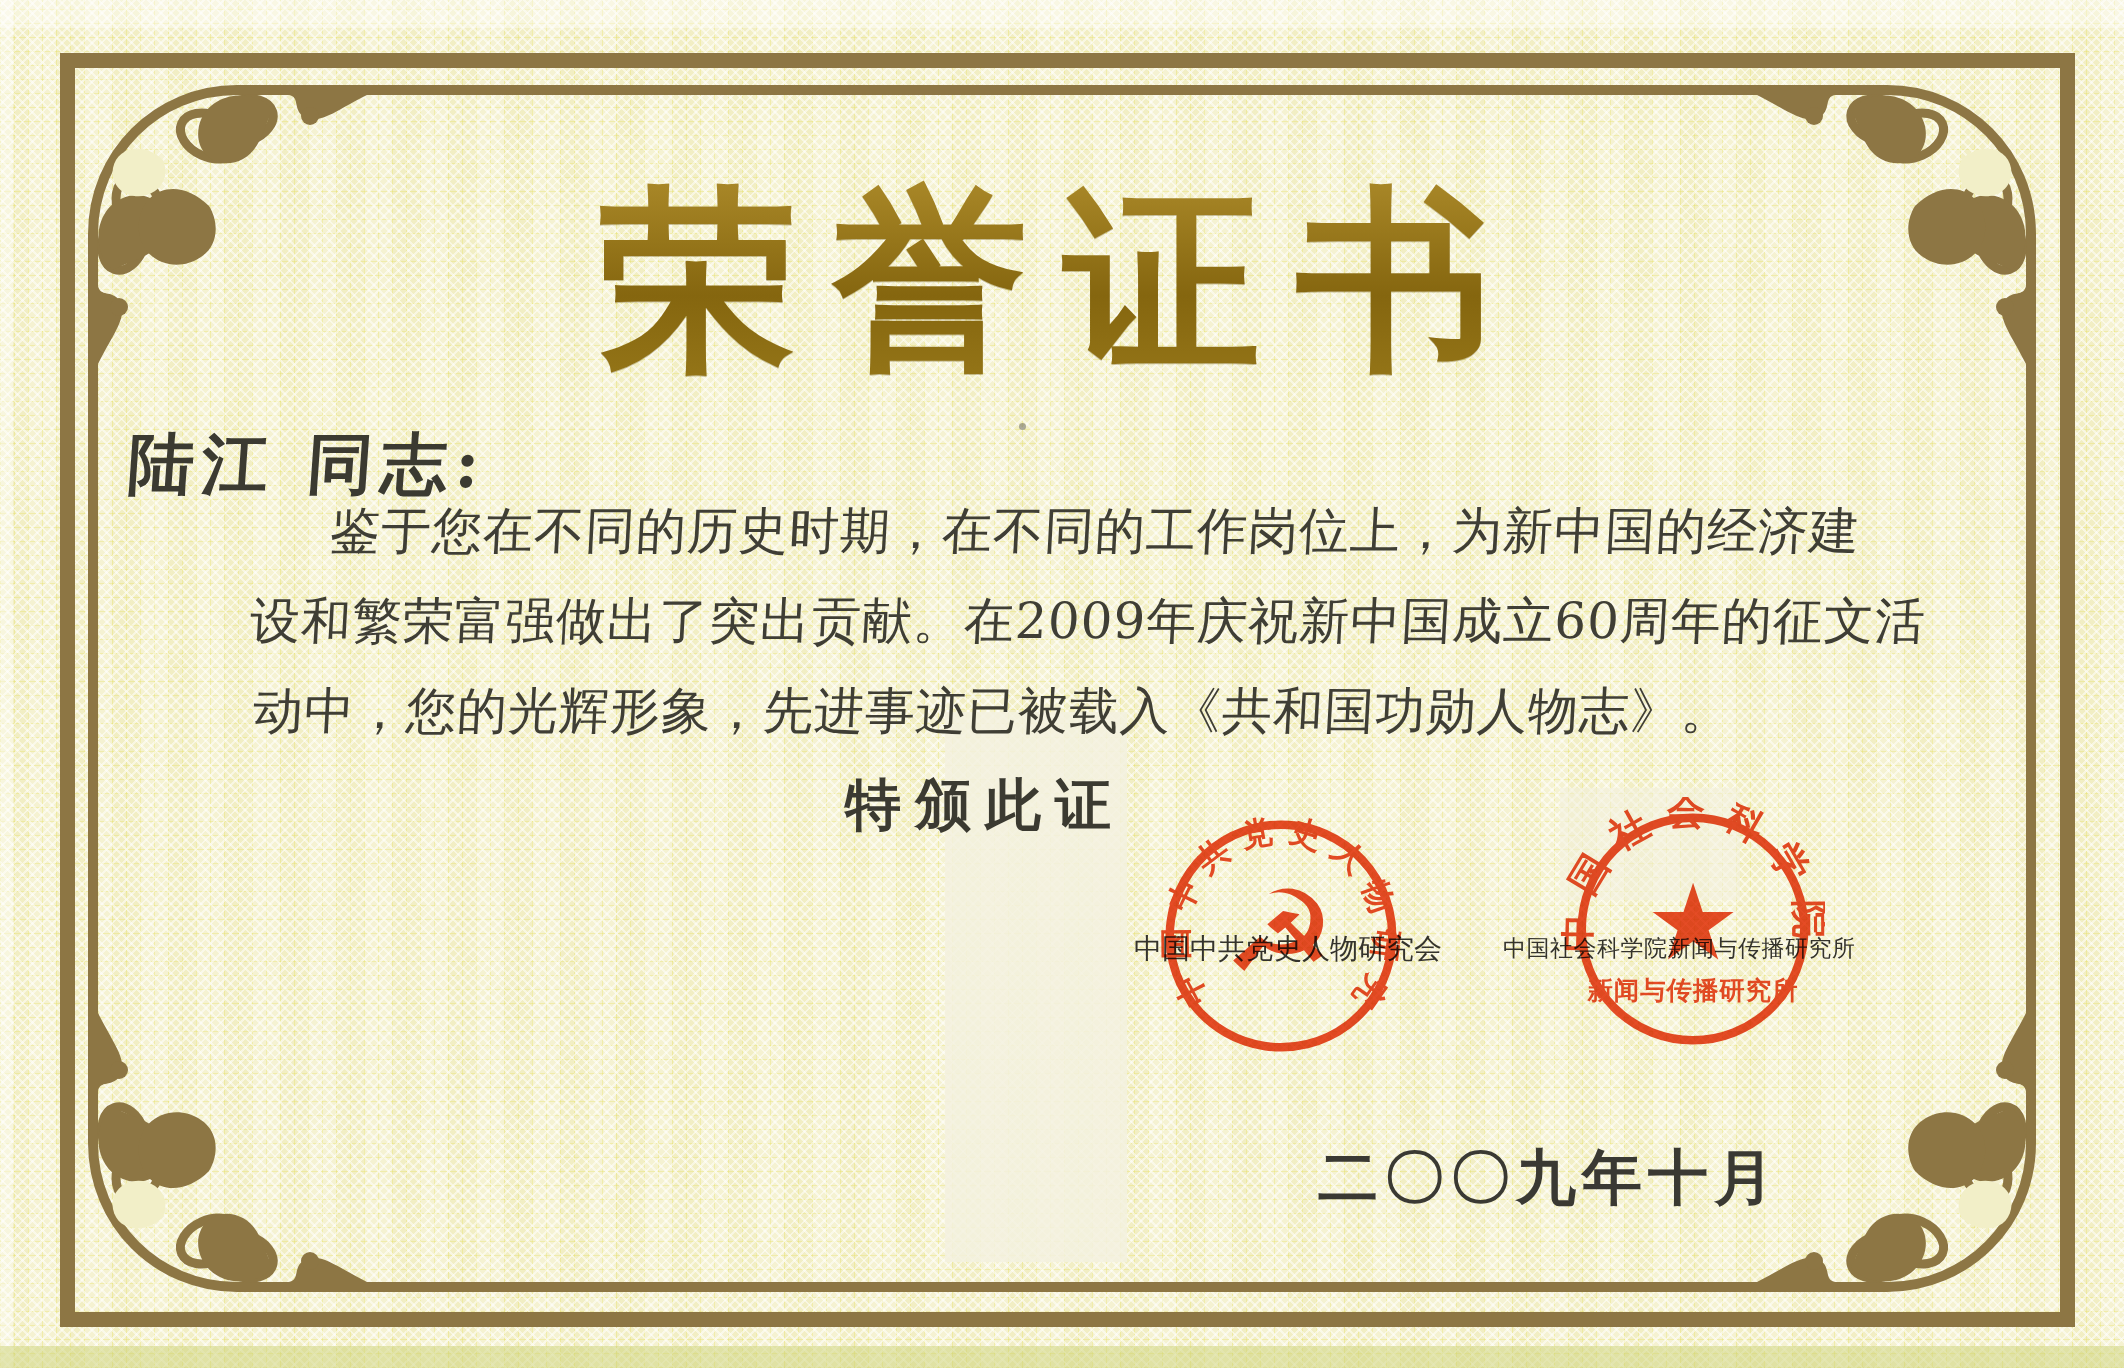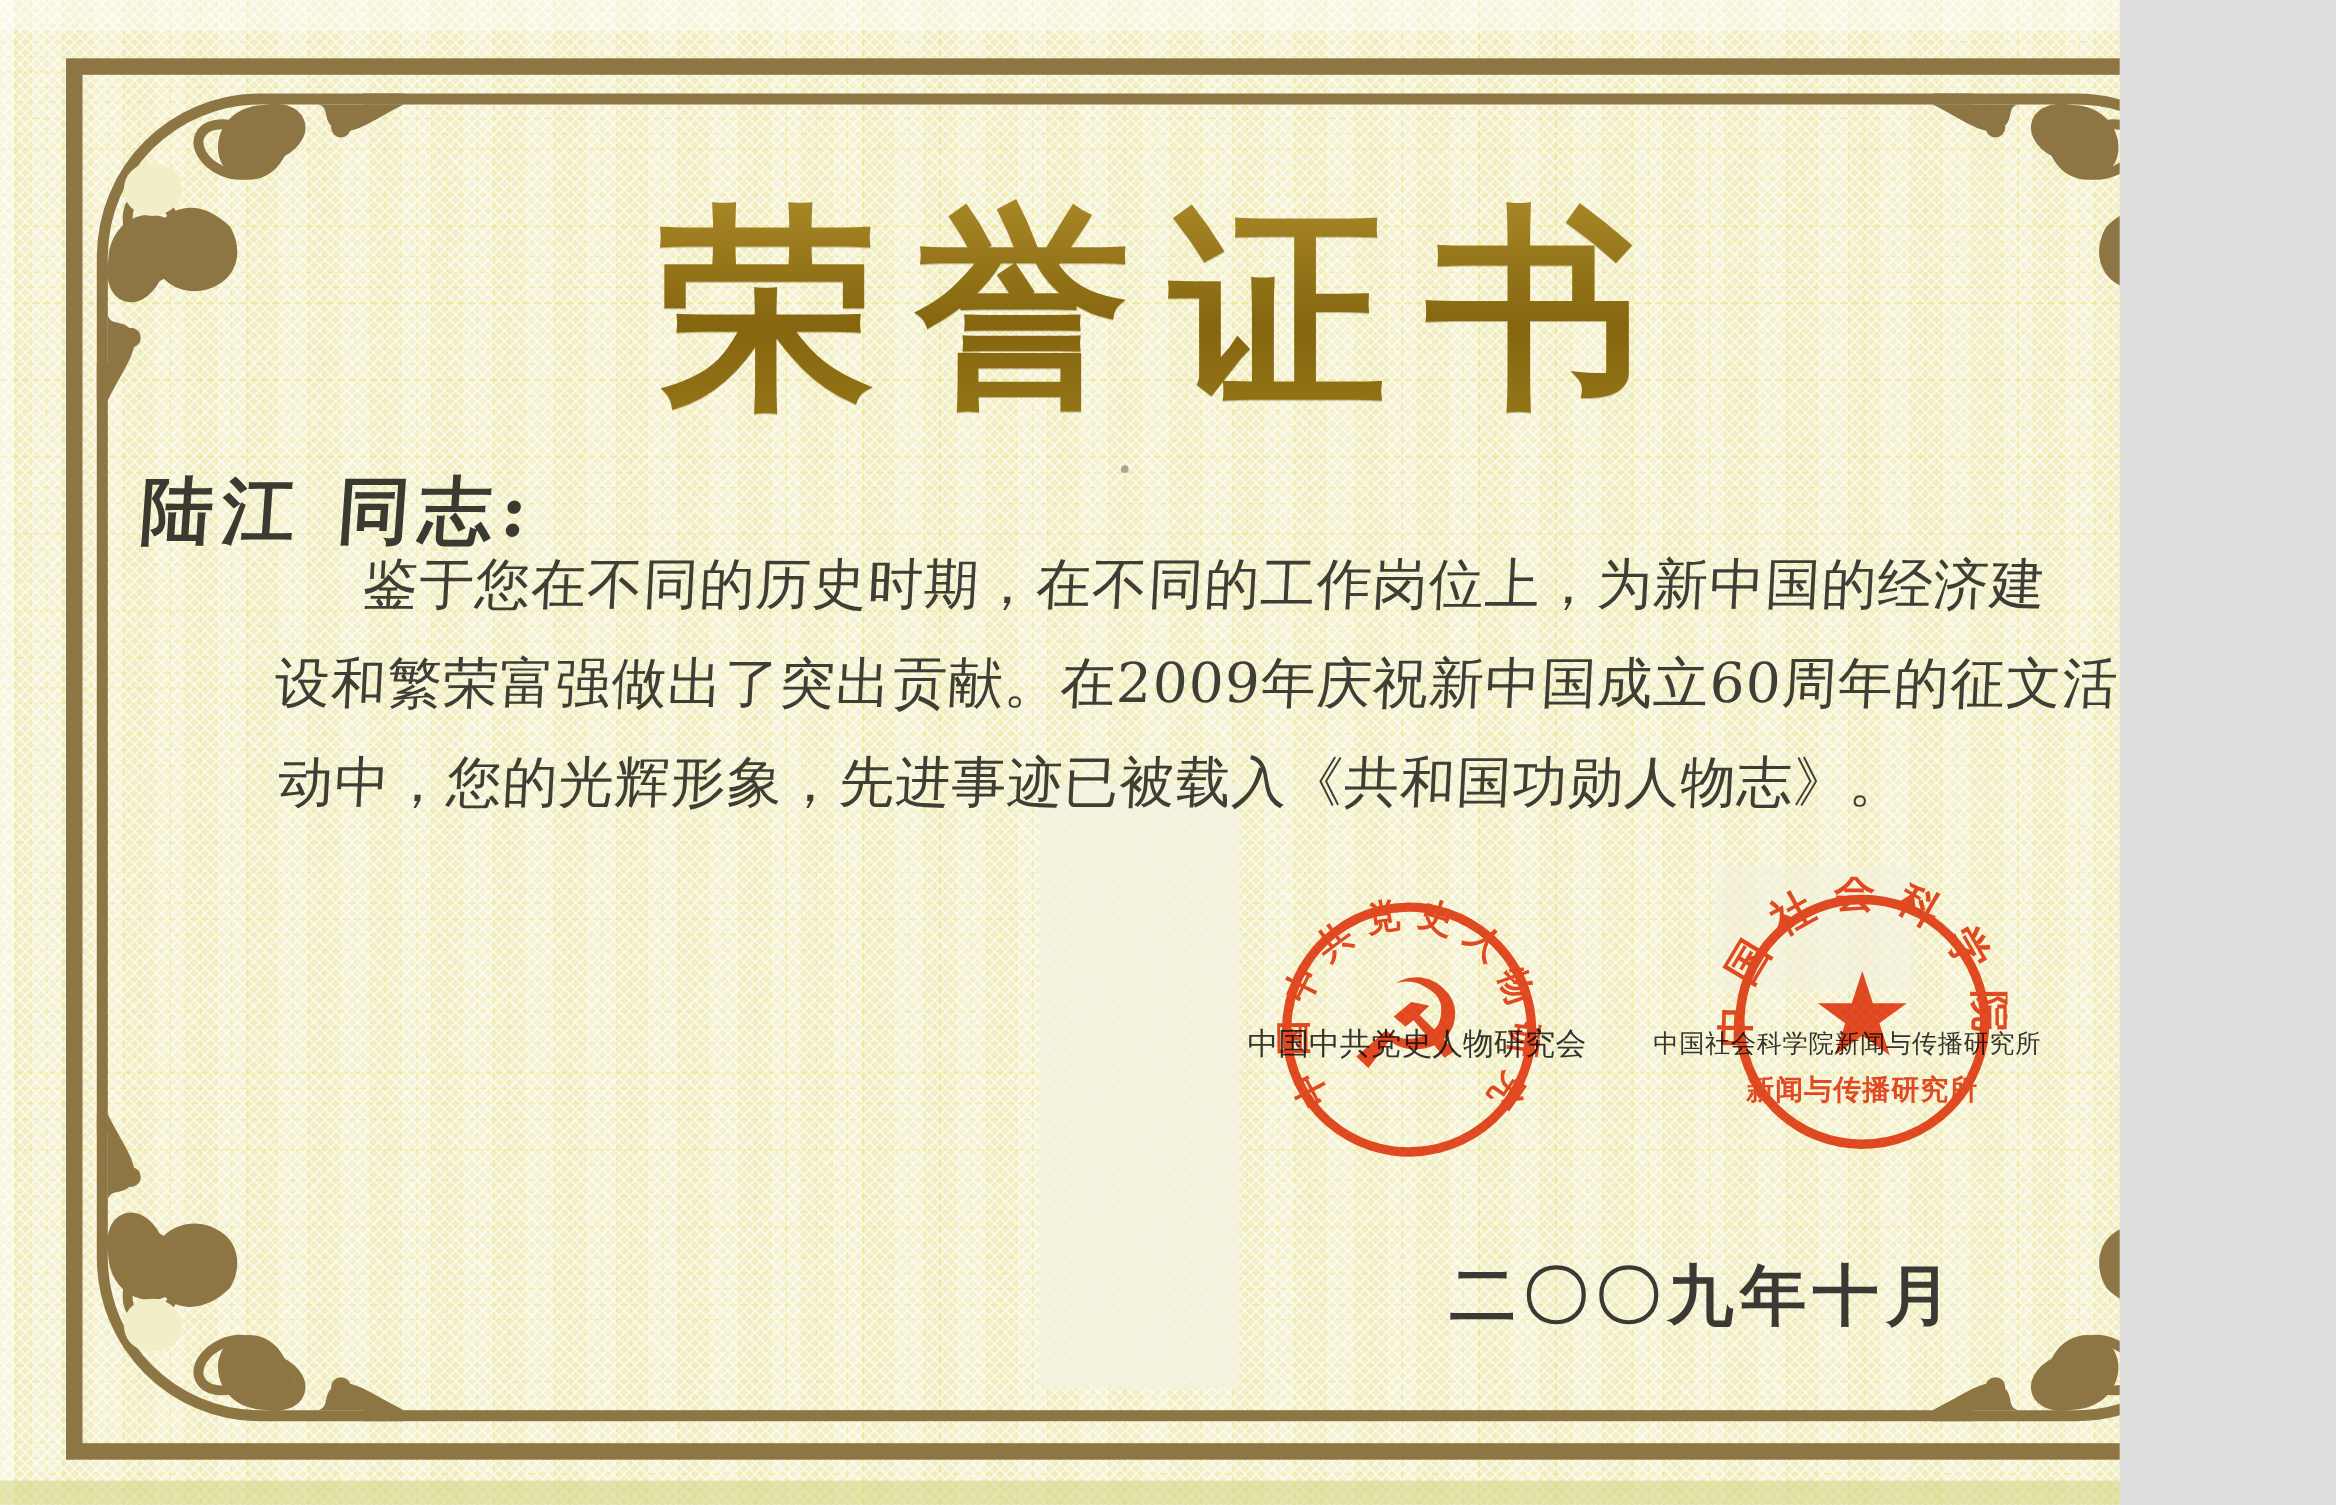--- a/index.html
+++ b/index.html
@@ -1,17 +1,17 @@
 <!DOCTYPE html>
 <html><head>
 <meta charset="utf-8">
 <style>
   html,body{margin:0;padding:0;background:#ddd;}
   #cert{
-    position:relative; width:1927px; height:1368px; overflow:hidden;
+    position:relative; width:2124px; height:1368px; overflow:hidden;
     background-color:#f4f1cd;
     background-image:
       repeating-linear-gradient(45deg, rgba(255,255,255,0.50) 0 2px, rgba(255,255,255,0) 2px 7px),
       repeating-linear-gradient(-45deg, rgba(255,255,255,0.50) 0 2px, rgba(255,255,255,0) 2px 7px),
       repeating-linear-gradient(0deg, rgba(228,221,70,0.28) 0 1px, transparent 1px 14px),
       repeating-linear-gradient(90deg, rgba(228,221,70,0.28) 0 1px, transparent 1px 14px),
       repeating-linear-gradient(90deg, rgba(221,213,120,0.10) 0 28px, rgba(255,255,255,0.10) 28px 56px);
     font-family:"DejaVu Sans", sans-serif;
   }
   .abs{position:absolute;}
@@ -97,20 +97,21 @@
 
   <div class="abs recipient cjk">
     <span>陆江</span>
     <span>同志:</span>
   </div>
 
   <div class="abs bodyline bl1 cjk">鉴于您在不同的历史时期，在不同的工作岗位上，为新中国的经济建</div>
   <div class="abs bodyline bl2 cjk">设和繁荣富强做出了突出贡献。在2009年庆祝新中国成立60周年的征文活</div>
   <div class="abs bodyline bl3 cjk">动中，您的光辉形象，先进事迹已被载入《共和国功勋人物志》。</div>
 
+  <div class="abs issuance cjk">特颁此证</div>
 
   <div class="abs issuer issuer-left cjk">中国中共党史人物研究会</div>
   <div class="abs issuer issuer-right cjk">中国社会科学院新闻与传播研究所</div>
 
   <div class="abs seal seal-left">
     <svg width="264" height="264" viewBox="0 0 280 280">
       <circle cx="140" cy="140" r="118" fill="none" stroke="#e8431c" stroke-width="9"></circle>
       <path id="arcL" d="M 76,217 A 100,100 0 1 1 204,217" fill="none"></path>
       <text font-size="34" fill="#e8431c" font-weight="bold" style="letter-spacing:13px">
         <textPath href="#arcL" xlink:href="#arcL" startOffset="2">中国中共党史人物研究会</textPath>

